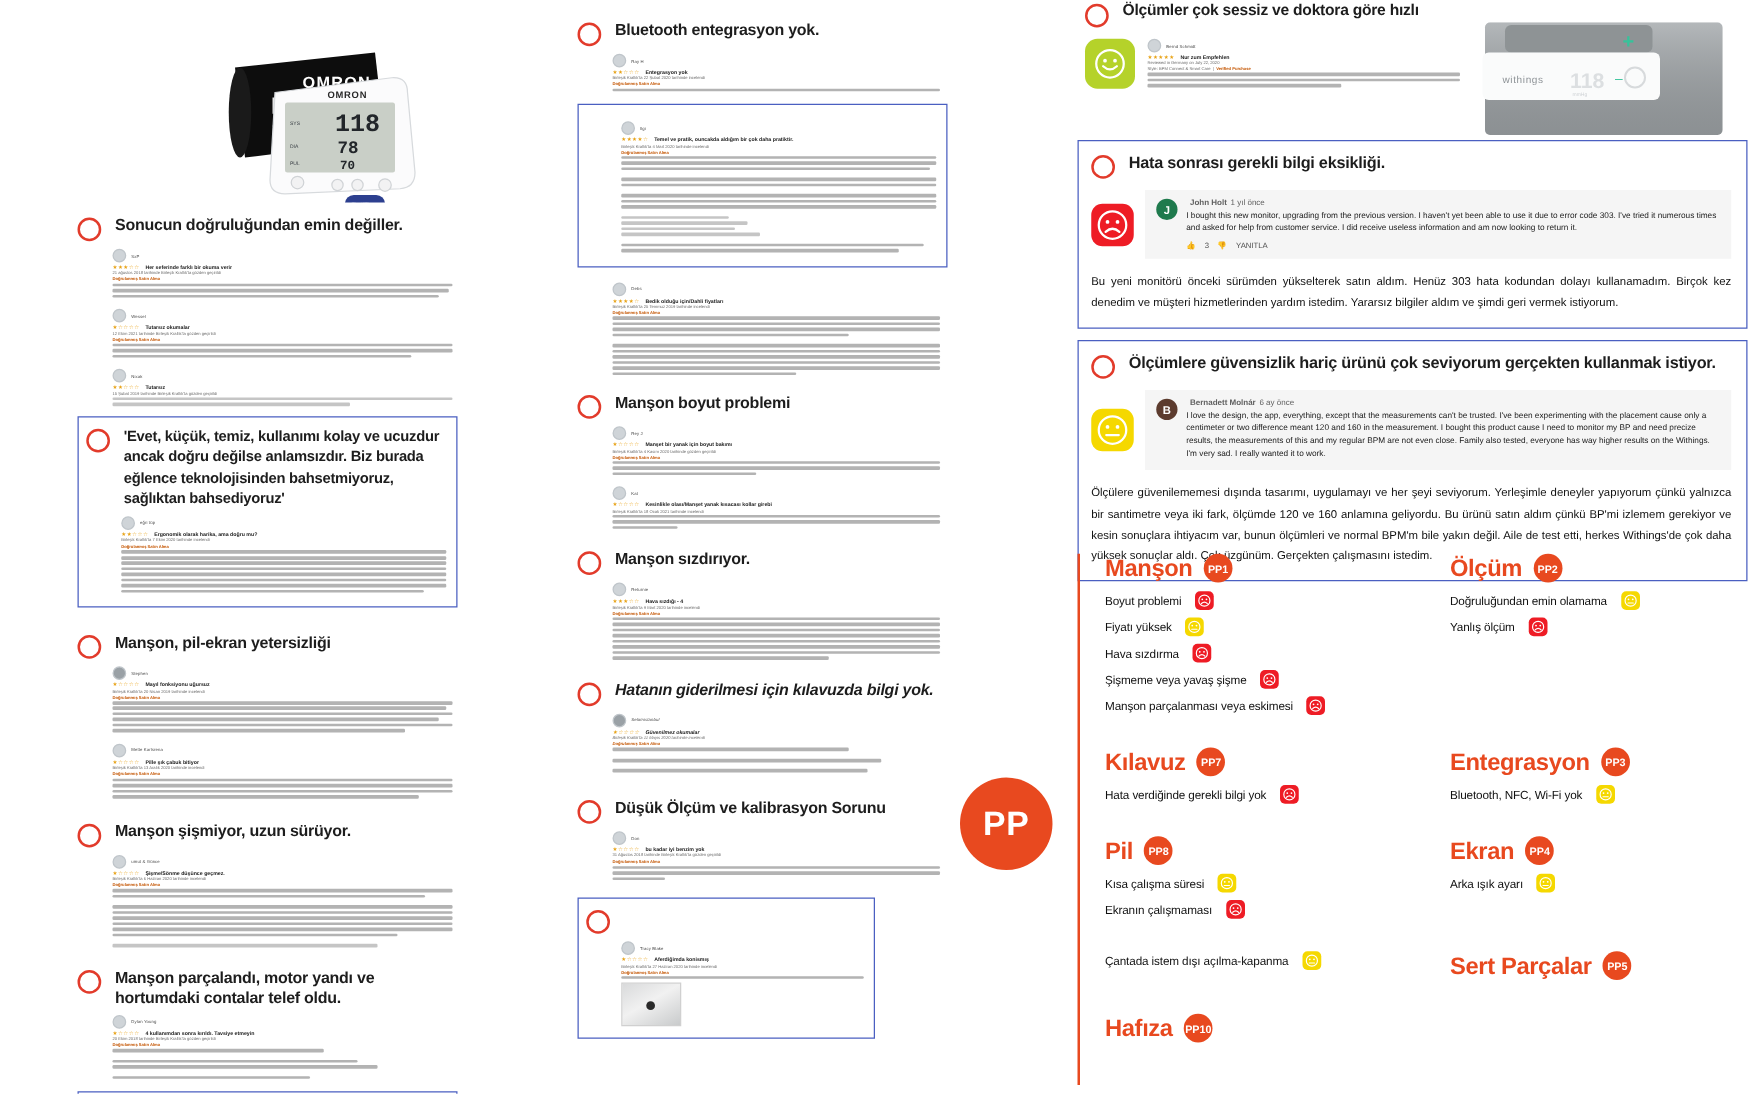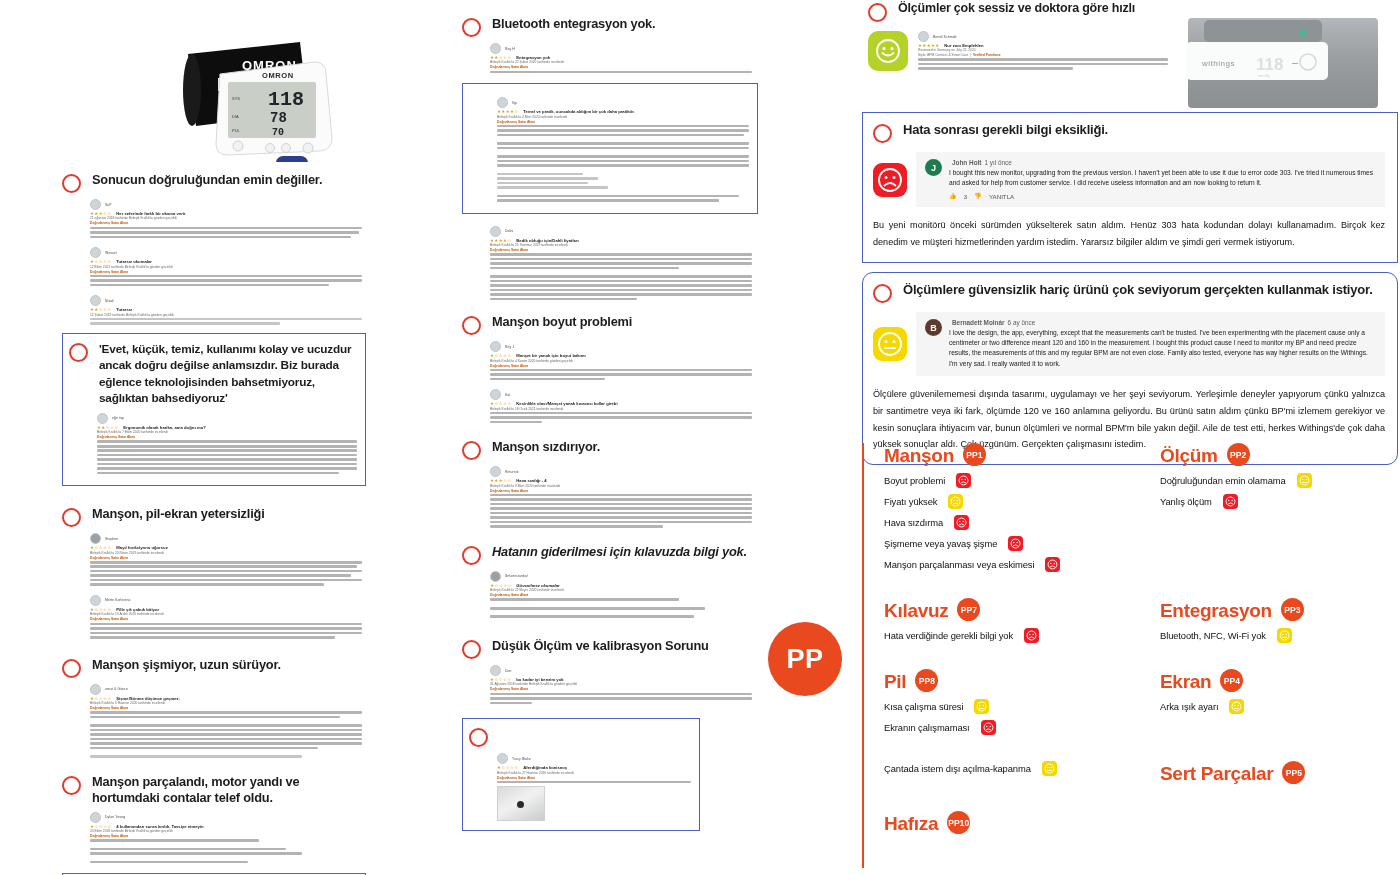--- a/index.html
+++ b/index.html
@@ -562,21 +562,21 @@
               <span>👎</span>
               <span>YANITLA</span>
             </div>
           </div>
         </div>
       </div>
     </div>
     <div class="translated">Bu yeni monitörü önceki sürümden yükselterek satın aldım. Henüz 303 hata kodundan dolayı kullanamadım. Birçok kez denedim ve müşteri hizmetlerinden yardım istedim. Yararsız bilgiler aldım ve şimdi geri vermek istiyorum.</div>
   </div>
 
-  <div class="card" style="position:absolute;left:862px;top:272px;width:512px;border-radius:11px;">
+  <div class="card" style="position:absolute;left:862px;top:272px;width:512px;">
     <div class="head">
       <span class="ring"></span>
       <span class="head-txt">Ölçümlere güvensizlik hariç ürünü çok seviyorum gerçekten kullanmak istiyor.</span>
     </div>
     <div class="cmt-wrap">
       <div class="emoji neutral">
         <svg width="26" height="26" viewBox="0 0 26 26">
           <circle cx="13" cy="13" r="11" fill="none" stroke="#ffffff" stroke-width="1.8"></circle>
           <circle cx="9" cy="10.5" r="1.5" fill="#ffffff"></circle>
           <circle cx="17" cy="10.5" r="1.5" fill="#ffffff"></circle>

